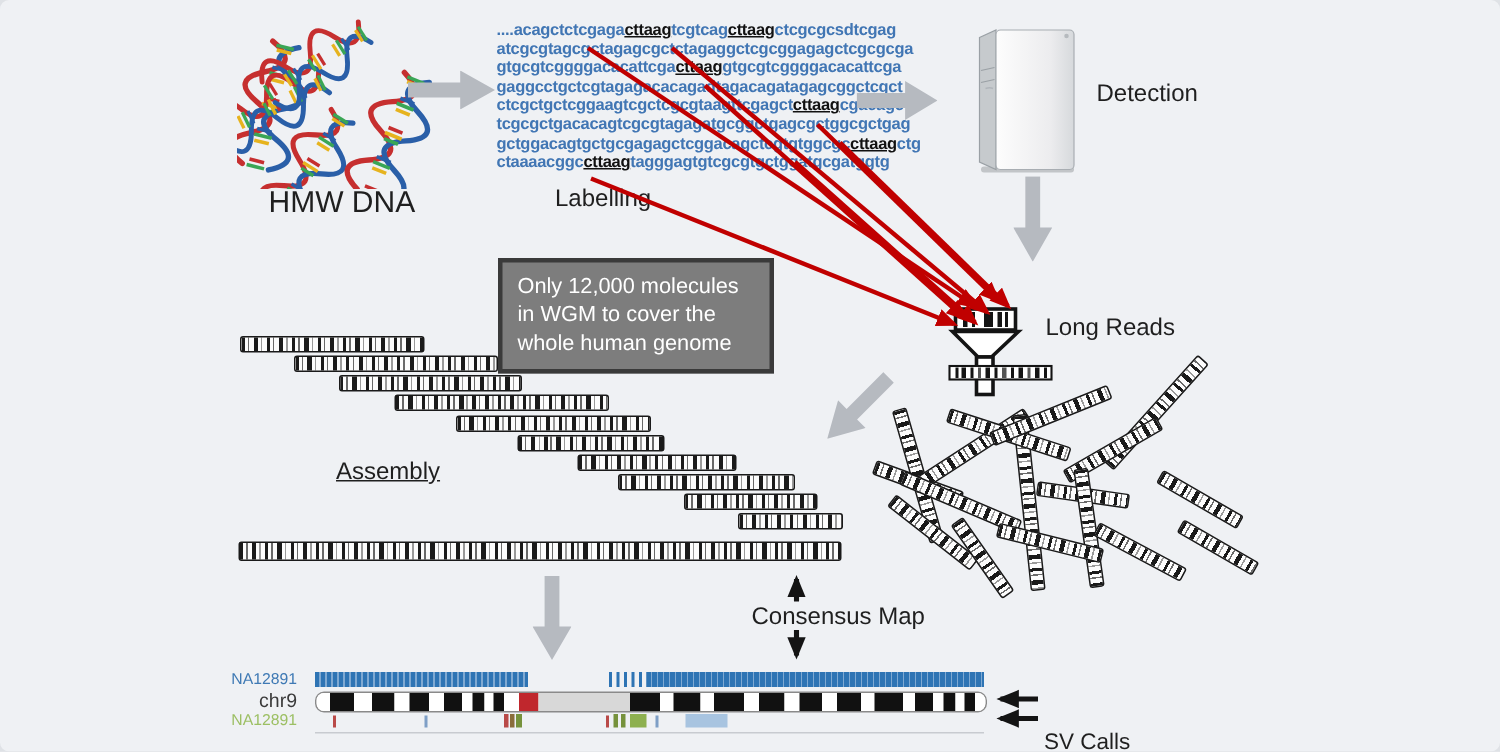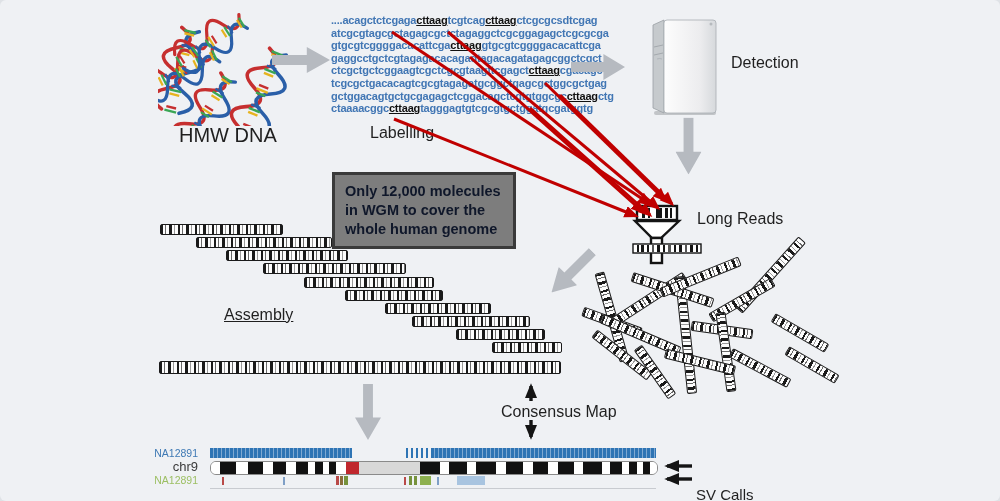--- a/index.html
+++ b/index.html
@@ -14,21 +14,21 @@
       border:1.5px solid #1a1a1a;border-radius:2px;}
   .stick{transform-origin:center center;}
   
   .barrow{position:absolute;background:#b6bac0;
       clip-path:polygon(0 31%,60% 31%,60% 0,100% 50%,60% 100%,60% 69%,0 69%);}
   
   #seq{position:absolute;left:331px;top:14px;width:246px;font-size:11px;font-weight:600;
        letter-spacing:-0.2px;line-height:12.6px;color:#4176b4;font-family:"Liberation Sans",sans-serif;}
   #seq .motif{color:#111;font-weight:700;text-decoration:underline;}
   #callout{position:absolute;left:332px;top:172px;width:158px;padding:7px 10px;background:#7d7d7d;
-       border:3px solid #3a3a3a;color:#0f172a;font-size:14.5px;font-weight:700;line-height:19px;}
+       border:3px solid #3a3a3a;color:#ffffff;font-size:14.5px;font-weight:400;line-height:19px;}
   #overlay{position:absolute;left:0;top:0;width:1000px;height:501px;pointer-events:none;z-index:10;}
   .trklab{position:absolute;width:60px;text-align:right;}
   #ideogram{position:absolute;left:210px;top:461px;width:446px;height:12px;border:1px solid #8a8a8a;
        border-radius:6px;overflow:hidden;background:#fff;}
   #ideogram div{position:absolute;top:0;height:12px;}
   .bluebar{position:absolute;top:448px;height:10px;
        background-image:repeating-linear-gradient(90deg,#2e74b4 0 3px,#7fa9d2 3px 4px);
        background-color:#2e74b4;}
   .bluetick{position:absolute;top:448px;width:2px;height:10px;background:#2e74b4;}
   .svmark{position:absolute;}

